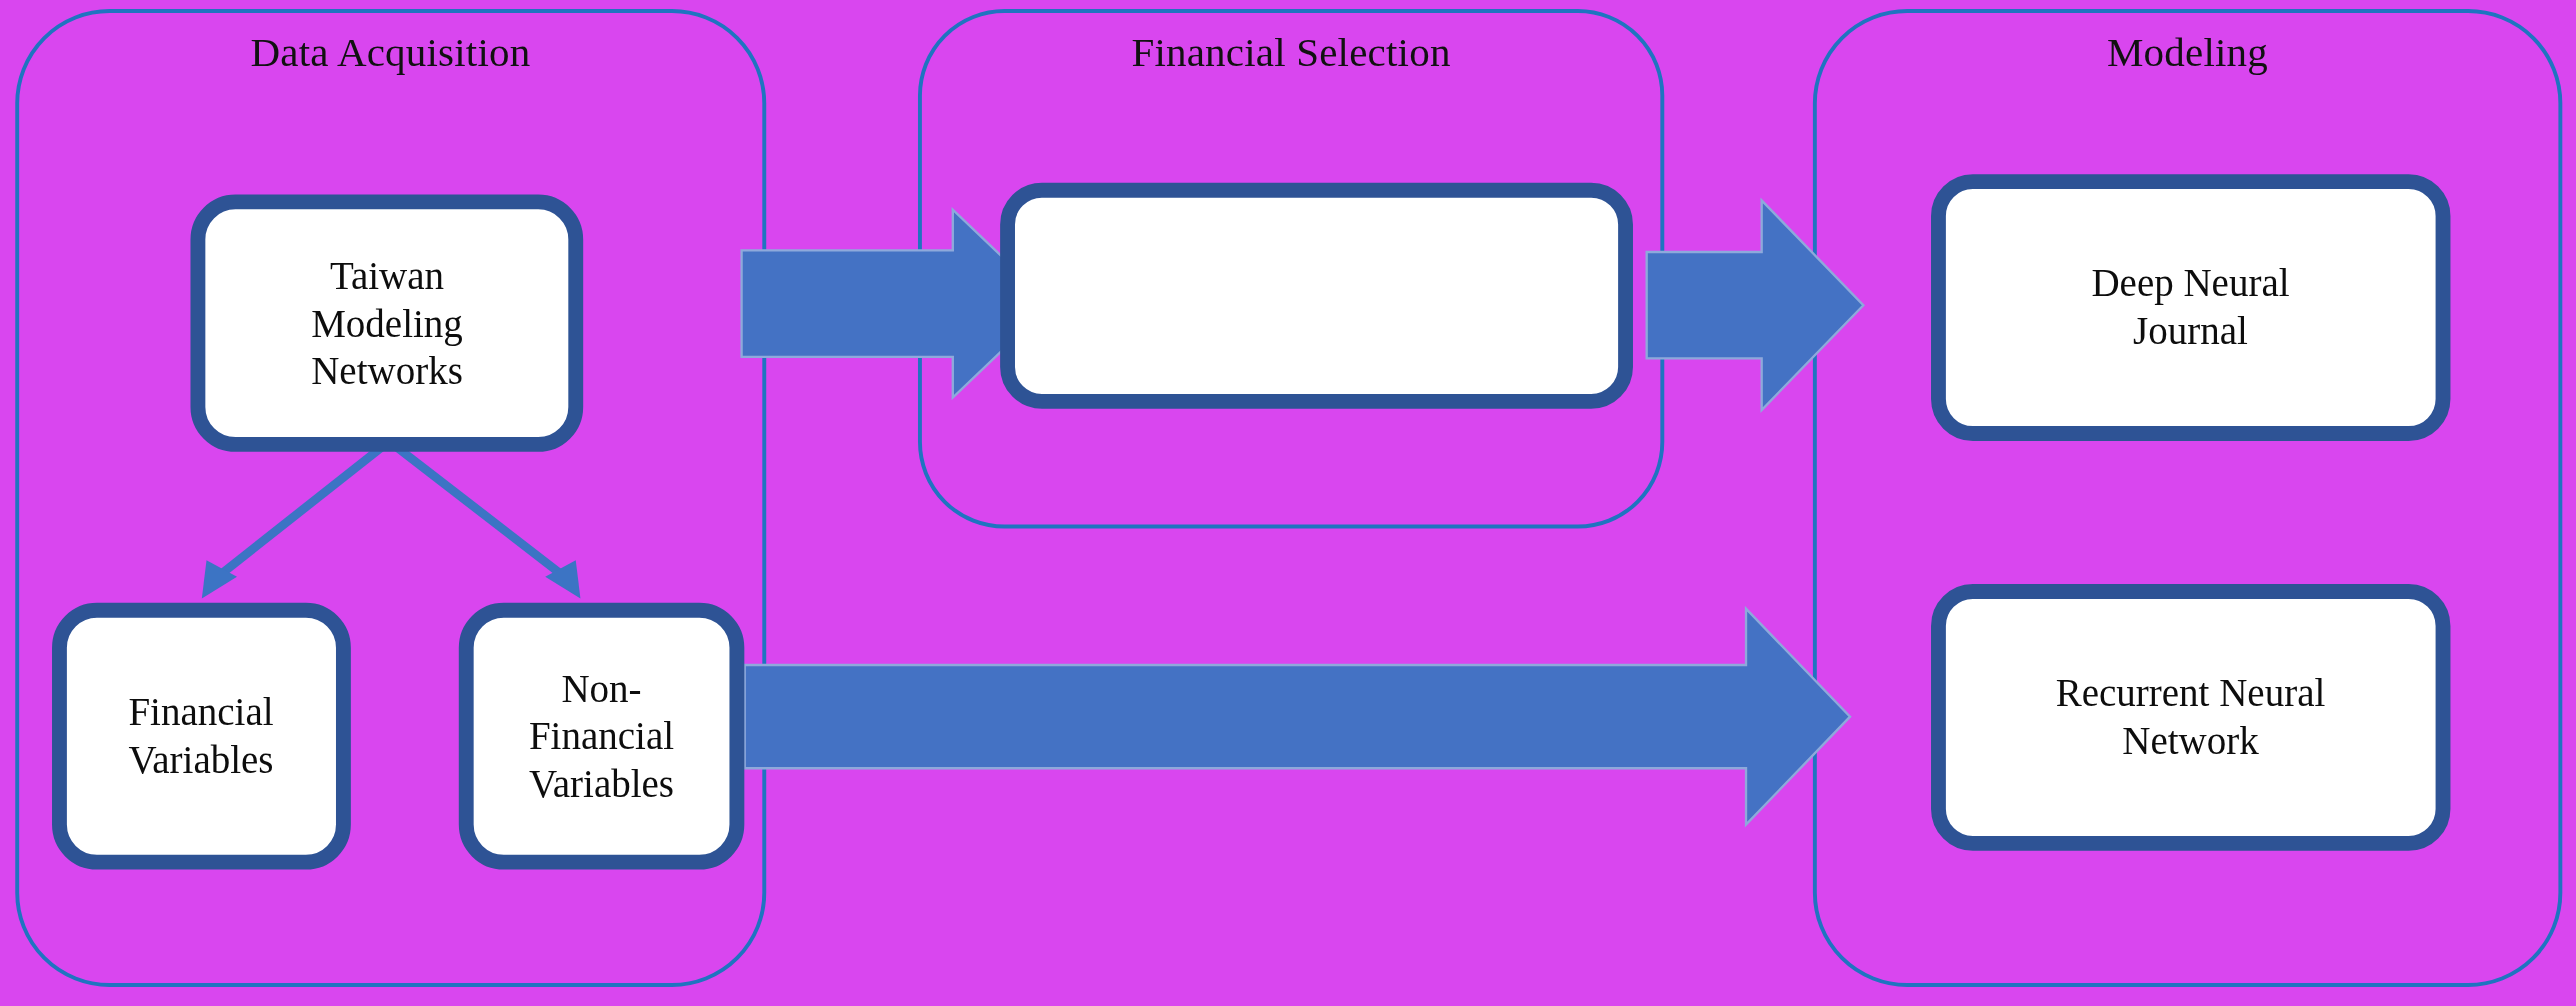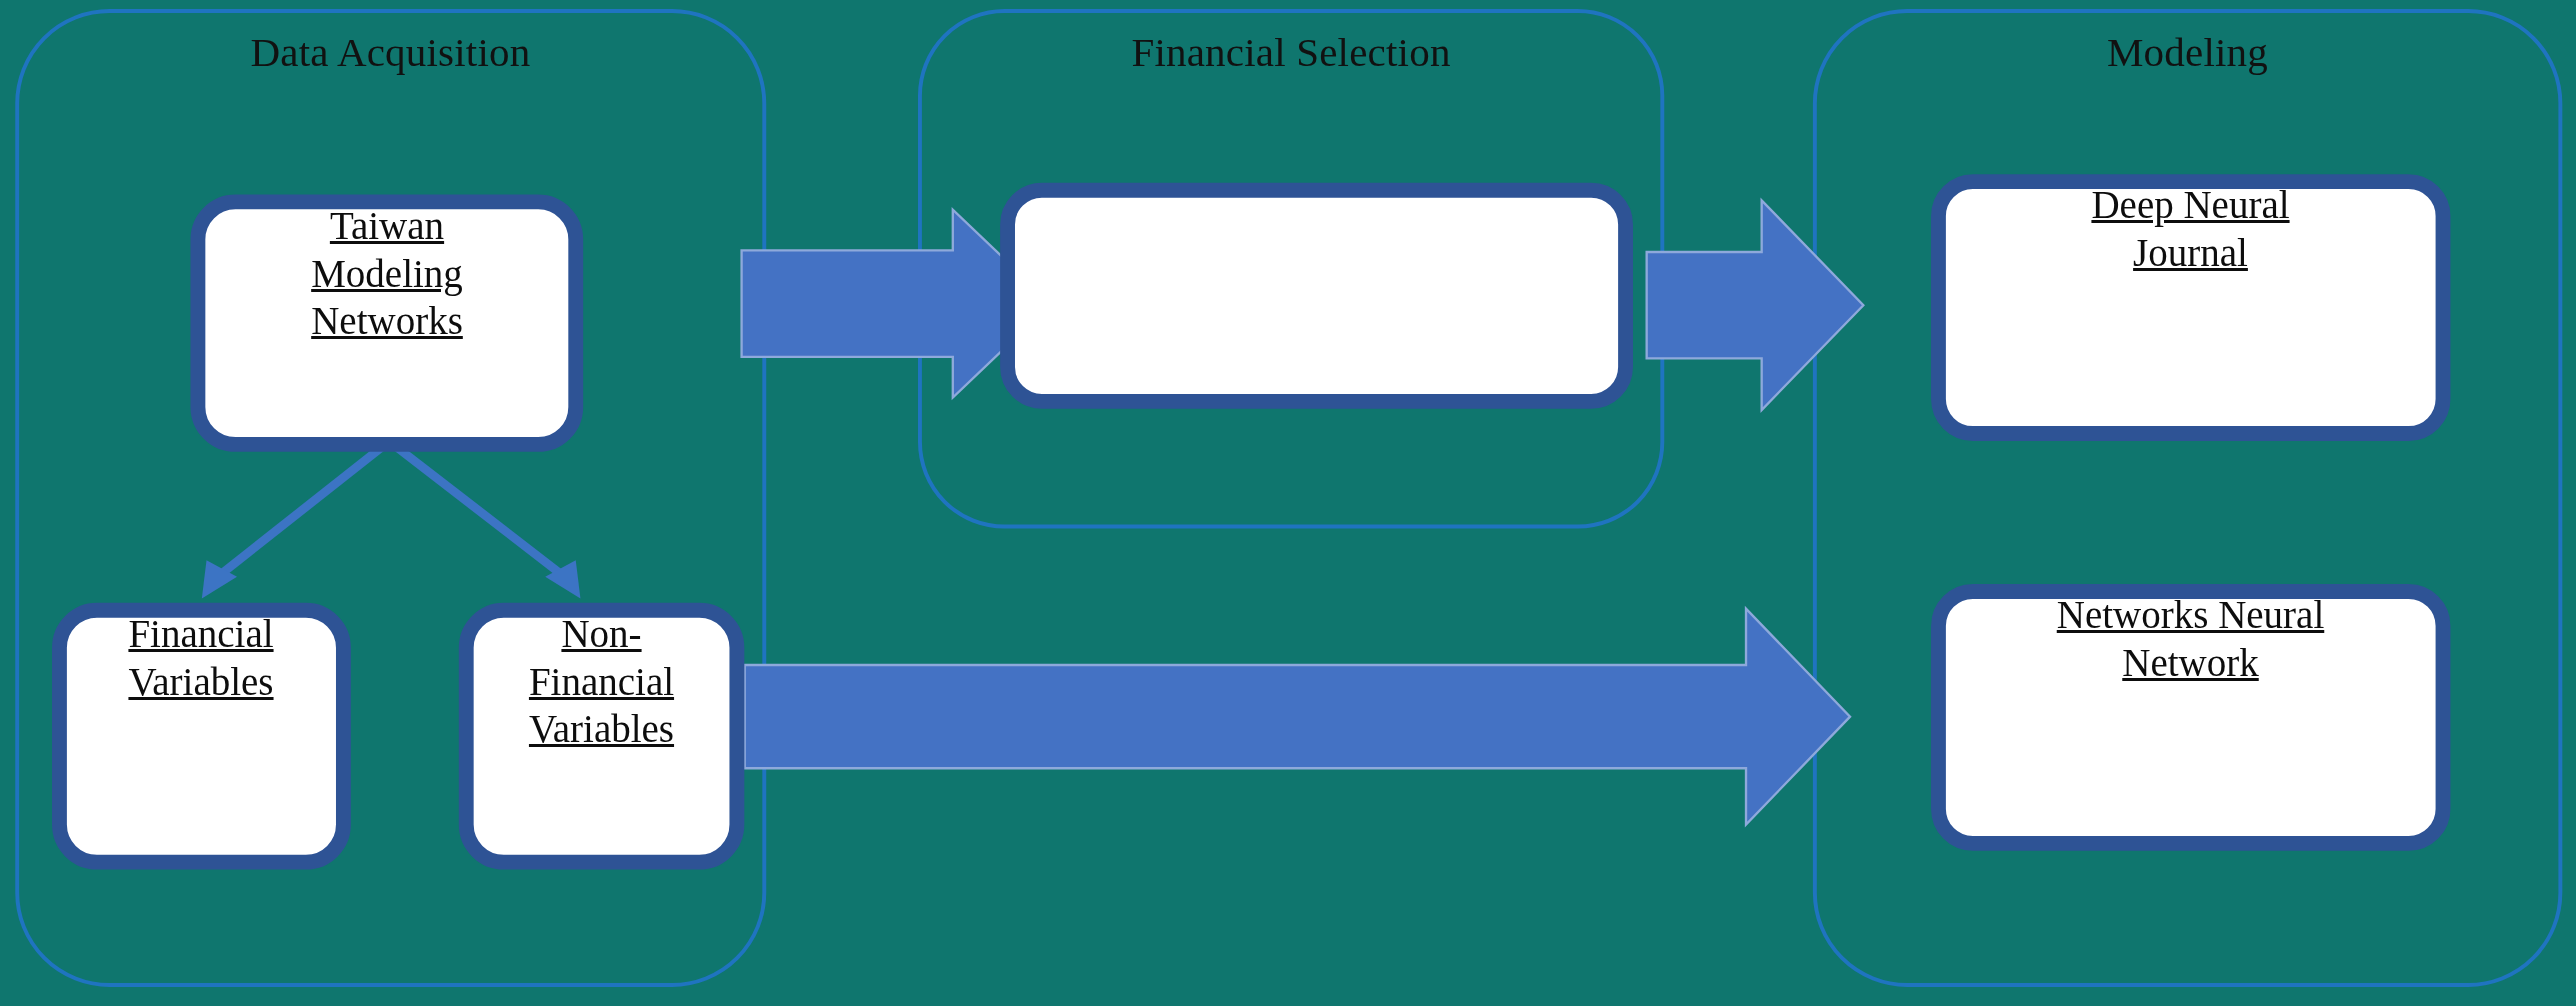--- a/index.html
+++ b/index.html
@@ -11,21 +11,21 @@
   body {
     width: 2576px;
     height: 1007px;
     font-family: "Liberation Serif", "DejaVu Serif", serif;
     overflow: hidden;
   }
   #diagram-root {
     position: relative;
     width: 2576px;
     height: 1007px;
-    background: #0f766e;
+    background: #d946ef;
   }
   #flow-svg {
     position: absolute;
     top: 0;
     left: 0;
     width: 2576px;
     height: 1007px;
   }
   .stage-caption {
     position: absolute;
@@ -35,26 +35,26 @@
     line-height: 1.1;
     letter-spacing: 0.2px;
     white-space: nowrap;
     user-select: none;
   }
   .node-label {
     position: absolute;
     display: flex;
     flex-direction: column;
     align-items: center;
+    justify-content: center;
     text-align: center;
     color: #0d0d0d;
     font-size: 39px;
     line-height: 1.22;
     user-select: none;
-    text-decoration: underline;
   }
   .node-label span { display: block; }
 </style>
 </head>
 <body>
 
 <div id="diagram-root">
 
   <svg id="flow-svg" viewBox="0 0 3293 1287" xmlns="http://www.w3.org/2000/svg">
 
@@ -118,18 +118,18 @@
 
   <div class="node-label" style="left:1008px; top:190px; width:618px; height:211px;">
   </div>
 
   <div class="node-label" style="left:1938px; top:181px; width:505px; height:252px;">
     <span>Deep Neural</span>
     <span>Journal</span>
   </div>
 
   <div class="node-label" style="left:1938px; top:591px; width:505px; height:252px;">
-    <span>Networks Neural</span>
+    <span>Recurrent Neural</span>
     <span>Network</span>
   </div>
 
 </div>
 
 
 </body></html>

